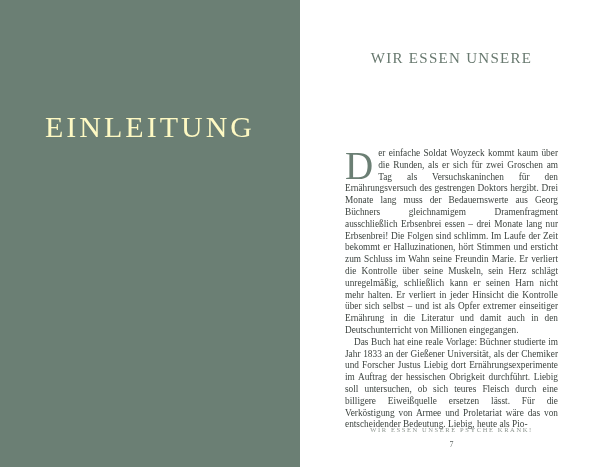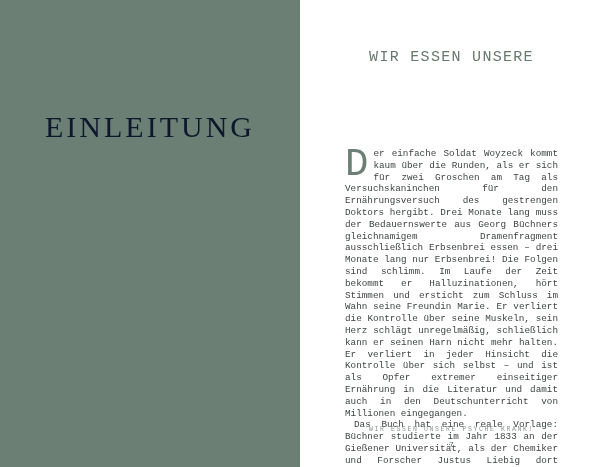--- a/index.html
+++ b/index.html
@@ -21,33 +21,32 @@
     left: 0; top: 0;
     width: 300px; height: 467px;
     background: #6b7f74;
   }
   .chapter-title {
     position: absolute;
     top: 110px;
     left: 0;
     width: 100%;
     text-align: center;
-    color: #0f172a;
+    color: #fef9c3;
     font-size: 30px;
     letter-spacing: 3px;
     font-weight: 400;
     white-space: nowrap;
   }
   
   .page-right {
     position: absolute;
     left: 300px; top: 0;
     width: 300px; height: 467px;
     background: #ffffff;
-    font-family: Liberation Mono, monospace;
   }
   .chapter-heading {
     position: absolute;
     top: 49px;
     left: 45px;
     width: 213px;
     text-align: center;
     color: #68796f;
     font-size: 15px;
     line-height: 18px;

